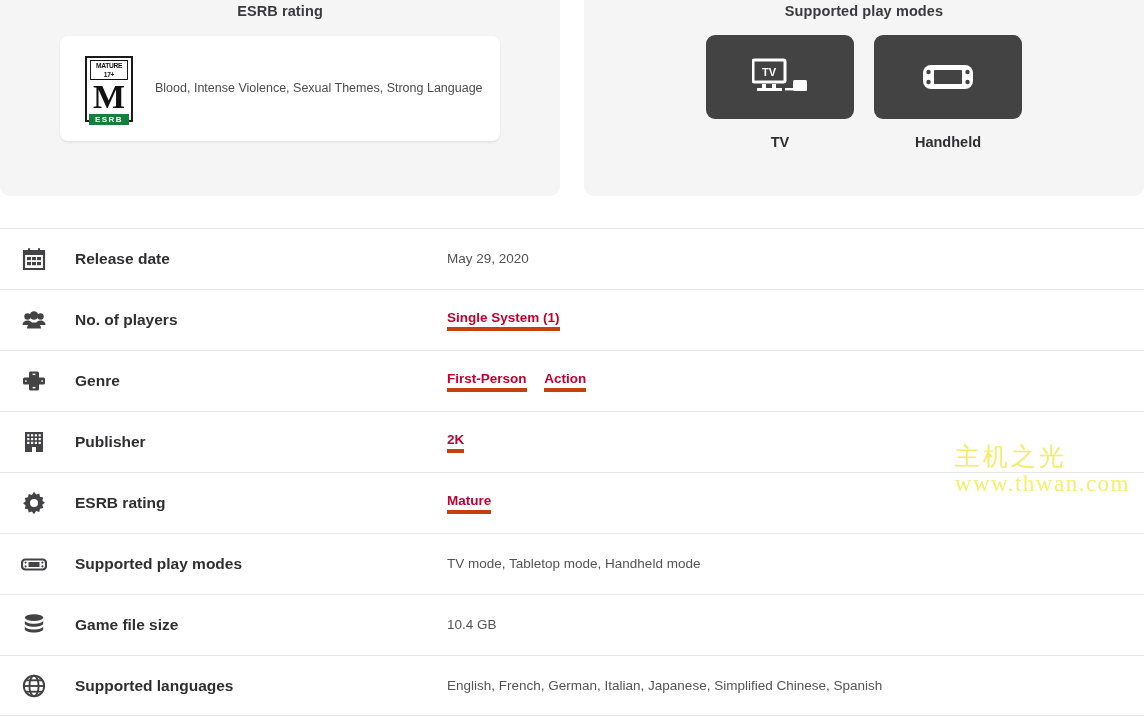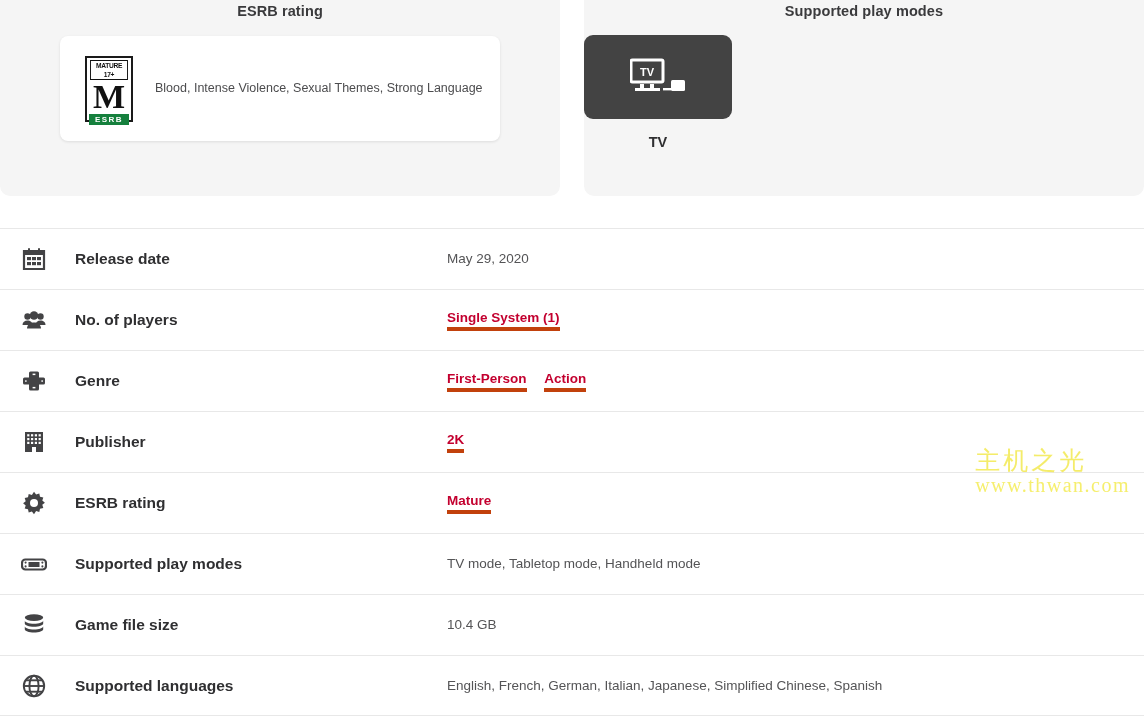--- a/index.html
+++ b/index.html
@@ -106,20 +106,21 @@
   .esrb-desc {
     margin-left: 22px;
     font-size: 12.5px;
     color: #4c4c4e;
     line-height: 1.4;
   }
 
   
   .modes-row {
     display: flex;
+    justify-content: center;
     gap: 20px;
     margin-top: 16px;
   }
   .mode {
     display: flex;
     flex-direction: column;
     align-items: center;
   }
   .mode-tile {
     width: 148px;
@@ -196,21 +197,21 @@
   }
   .wm-cn {
     font-size: 25px;
     color: #f2e84a;
     opacity: .82;
     letter-spacing: 3px;
     font-family: "DejaVu Sans", sans-serif;
     line-height: 1.1;
   }
   .wm-url {
-    font-size: 20px;
+    font-size: 23px;
     color: #f4ec55;
     opacity: .85;
     letter-spacing: 1.5px;
     font-family: "Liberation Serif", serif;
     line-height: 1.1;
   }
 </style>
 </head>
 <body>
 
@@ -245,20 +246,33 @@
               <rect x="20" y="26" width="4" height="5" fill="#fff"></rect>
               <rect x="5" y="30" width="25" height="3" fill="#fff"></rect>
               <rect x="33" y="30" width="8" height="2.4" fill="#fff"></rect>
               <rect x="41" y="22" width="14" height="11" rx="1.5" fill="#fff"></rect>
             </svg>
           </div>
           <div class="mode-label">TV</div>
         </div>
 
 
+        <div class="mode">
+          <div class="mode-tile">
+            <svg width="52" height="32" viewBox="0 0 52 32">
+              <rect x="1" y="4" width="50" height="24" rx="8" fill="#fff"></rect>
+              <rect x="12" y="9" width="28" height="14" rx="1" fill="#434343"></rect>
+              <circle cx="6.5" cy="11" r="2.2" fill="#434343"></circle>
+              <circle cx="6.5" cy="21" r="2.2" fill="#434343"></circle>
+              <circle cx="45.5" cy="11" r="2.2" fill="#434343"></circle>
+              <circle cx="45.5" cy="21" r="2.2" fill="#434343"></circle>
+            </svg>
+          </div>
+          <div class="mode-label">Handheld</div>
+        </div>
 
       </div>
     </div>
   </div>
 
   <div class="rows">
 
     <div class="row">
       <div class="row-icon">
         <svg width="24" height="24" viewBox="0 0 24 24" fill="currentColor">

